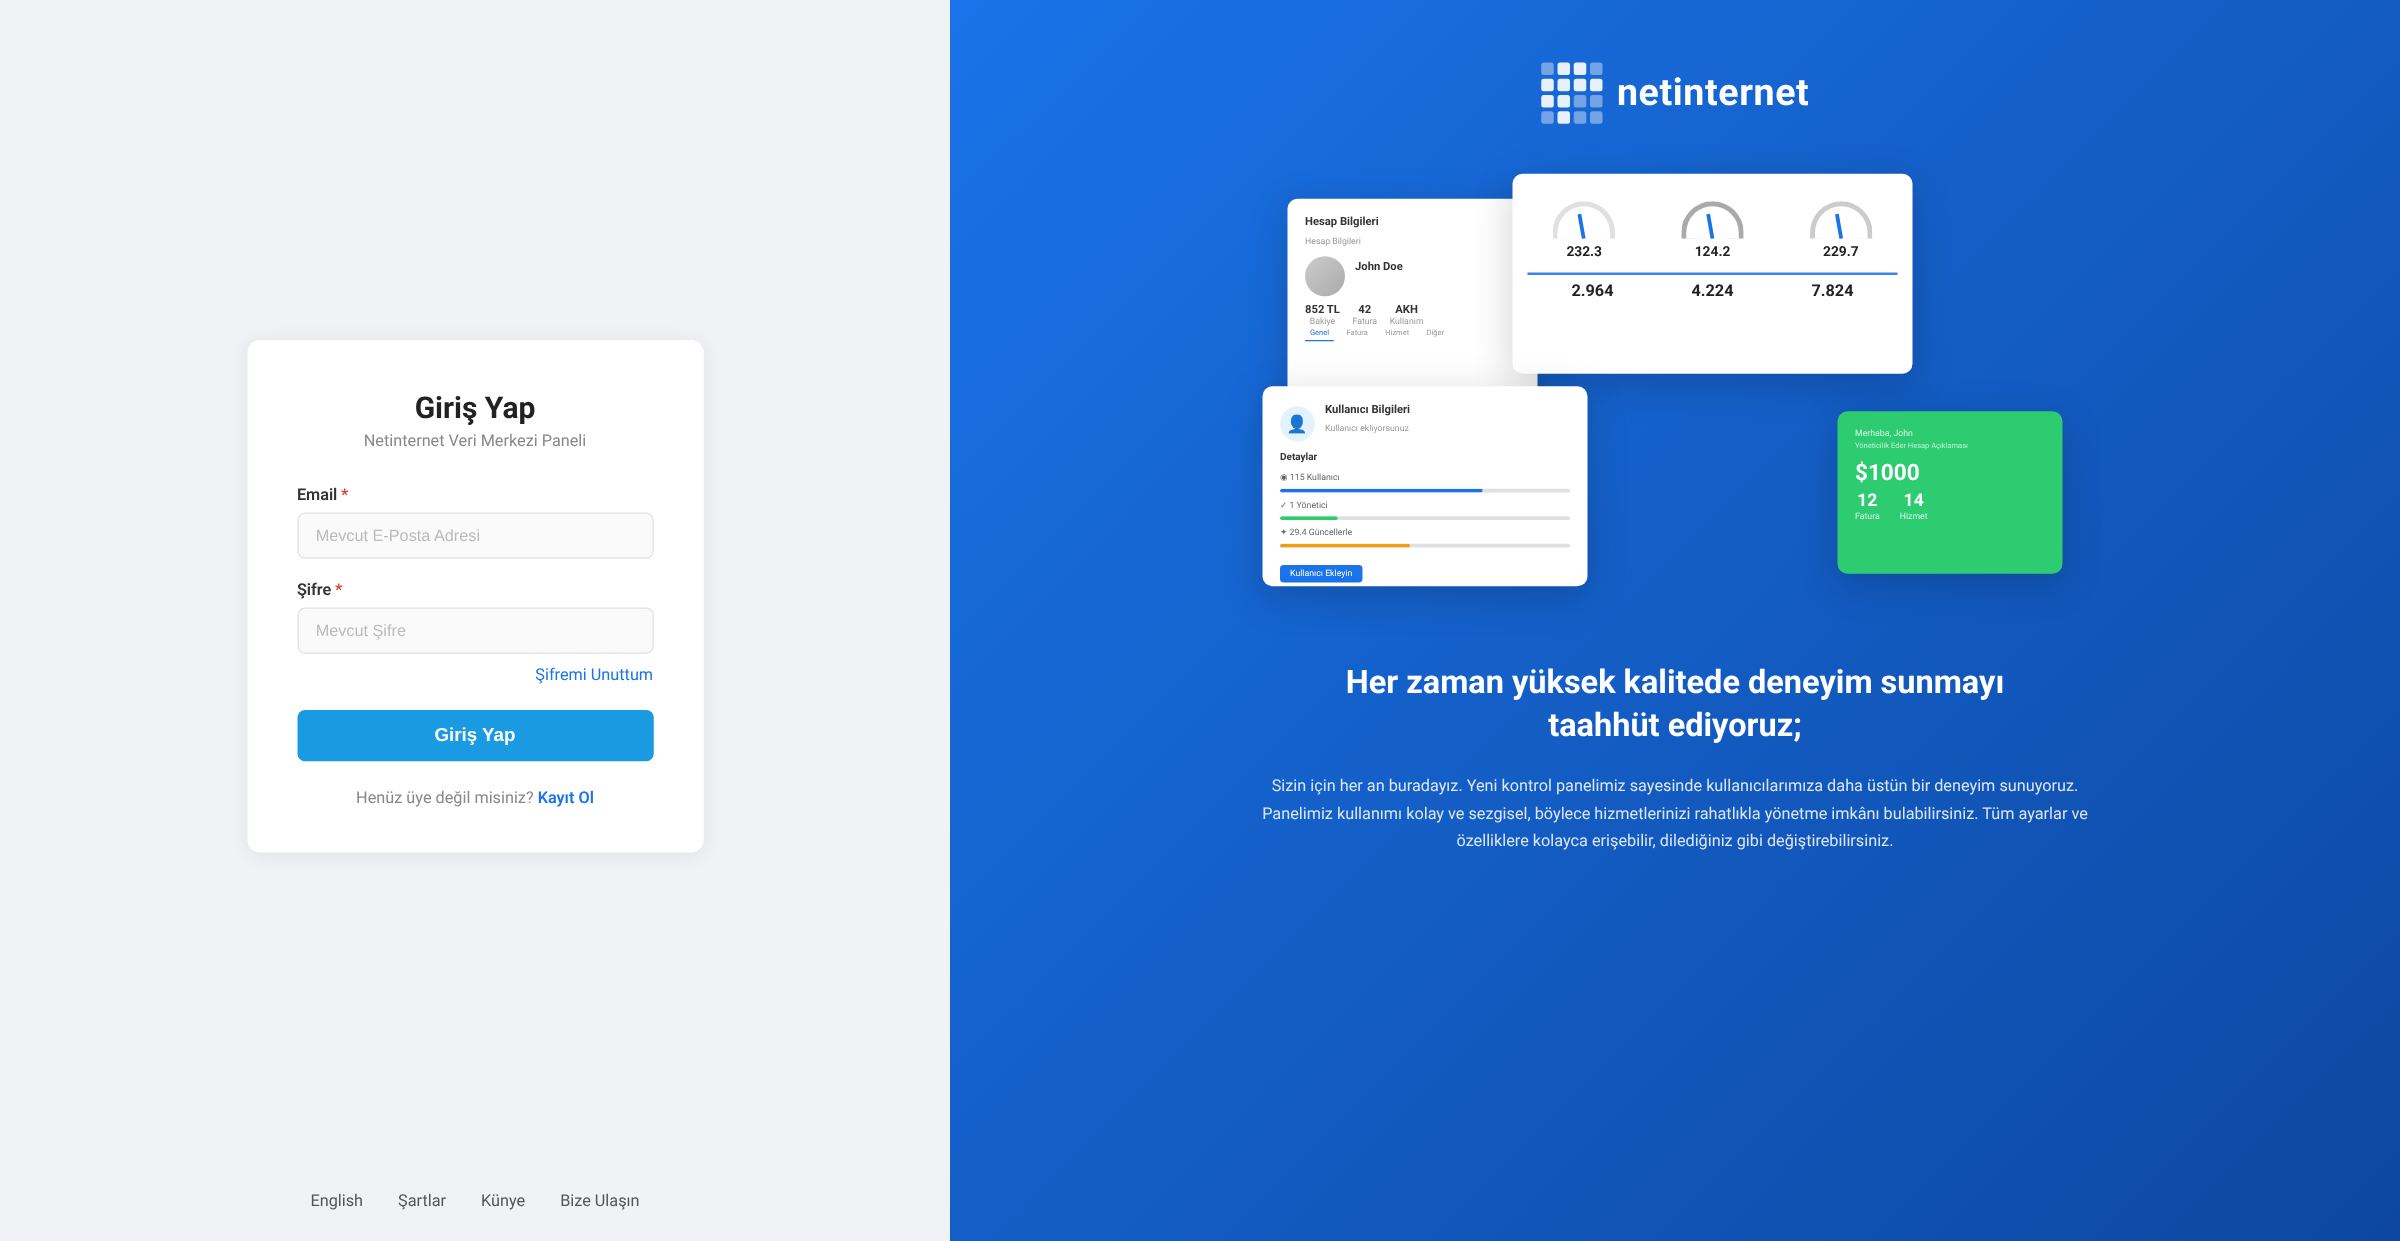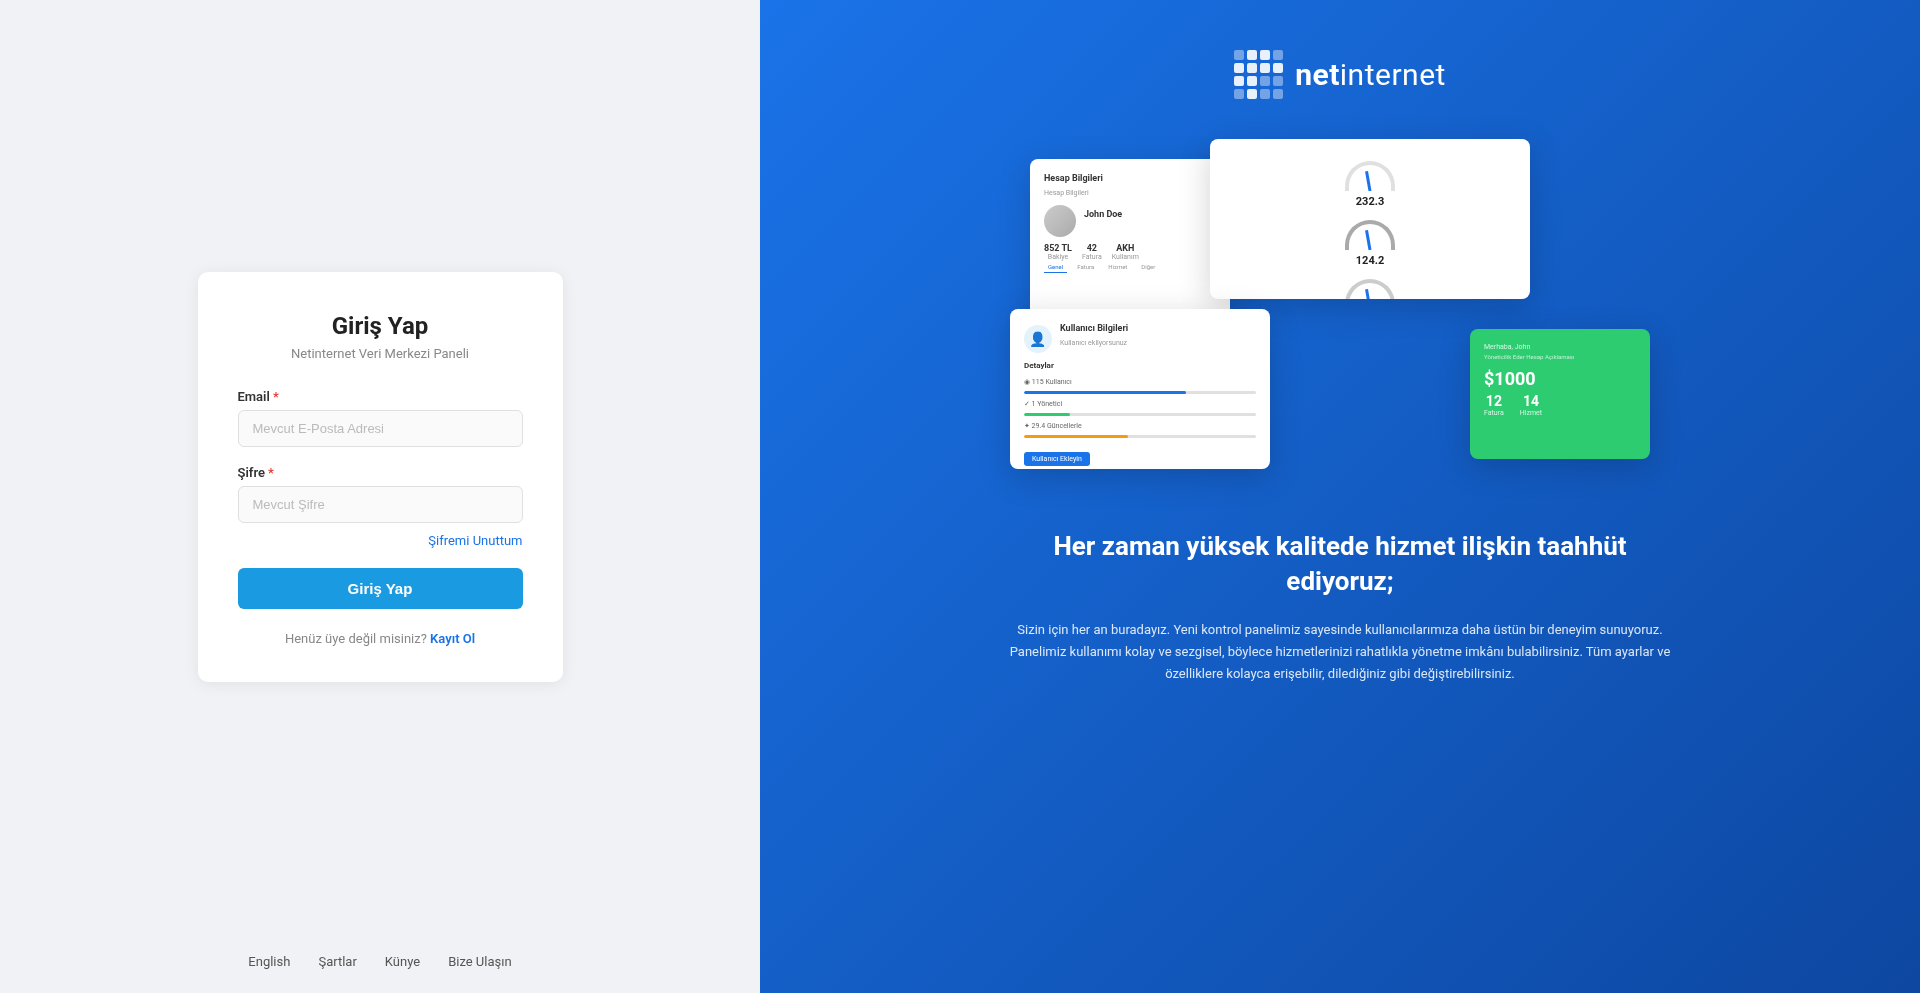--- a/index.html
+++ b/index.html
@@ -500,21 +500,21 @@
       <div class="logo-dot"></div>
       <div class="logo-dot dim"></div>
       <div class="logo-dot dim"></div>
 
       <div class="logo-dot dim"></div>
       <div class="logo-dot"></div>
       <div class="logo-dot dim"></div>
       <div class="logo-dot dim"></div>
     </div>
     <div class="logo-text">
-      <span>net</span><span style="font-weight:400">internet</span>
+      <span>net</span><span style="font-weight:700">internet</span>
     </div>
   </div>
 
   <div class="dashboard-preview">
 
     <div class="mock-card mock-card-1">
       <div class="mock-header">Hesap Bilgileri</div>
       <div class="mock-sub">Hesap Bilgileri</div>
       <div>
         <div class="mock-avatar"></div>
@@ -536,21 +536,21 @@
       </div>
       <div class="mock-nav">
         <div class="mock-nav-item active">Genel</div>
         <div class="mock-nav-item">Fatura</div>
         <div class="mock-nav-item">Hizmet</div>
         <div class="mock-nav-item">Diğer</div>
       </div>
     </div>
 
     <div class="mock-card mock-card-2">
-      <div style="display:flex; gap:12px; justify-content:space-around; padding: 10px 0 0; flex-direction: column;">
+      <div style="display:flex; gap:12px; justify-content:space-around; padding: 10px 0 0;">
         <div class="speed-meter">
           <div class="speed-gauge"></div>
           <div class="speed-val">232.3</div>
         </div>
         <div class="speed-meter">
           <div class="speed-gauge" style="border-color:#aaa;"></div>
           <div class="speed-val">124.2</div>
         </div>
         <div class="speed-meter">
           <div class="speed-gauge" style="border-color:#ccc;"></div>
@@ -613,17 +613,17 @@
         </div>
         <div class="mock-stat">
           <div class="green-stat-val">14</div>
           <div class="green-stat-label">Hizmet</div>
         </div>
       </div>
     </div>
 
   </div>
 
-  <h2 class="promo-heading">Her zaman yüksek kalitede hizmet ilişkin taahhüt ediyoruz;</h2>
+  <h2 class="promo-heading">Her zaman yüksek kalitede deneyim sunmayı taahhüt ediyoruz;</h2>
 
   <p class="promo-text">Sizin için her an buradayız. Yeni kontrol panelimiz sayesinde kullanıcılarımıza daha üstün bir deneyim sunuyoruz. Panelimiz kullanımı kolay ve sezgisel, böylece hizmetlerinizi rahatlıkla yönetme imkânı bulabilirsiniz. Tüm ayarlar ve özelliklere kolayca erişebilir, dilediğiniz gibi değiştirebilirsiniz.</p>
 
 </div>
 
 </body></html>

